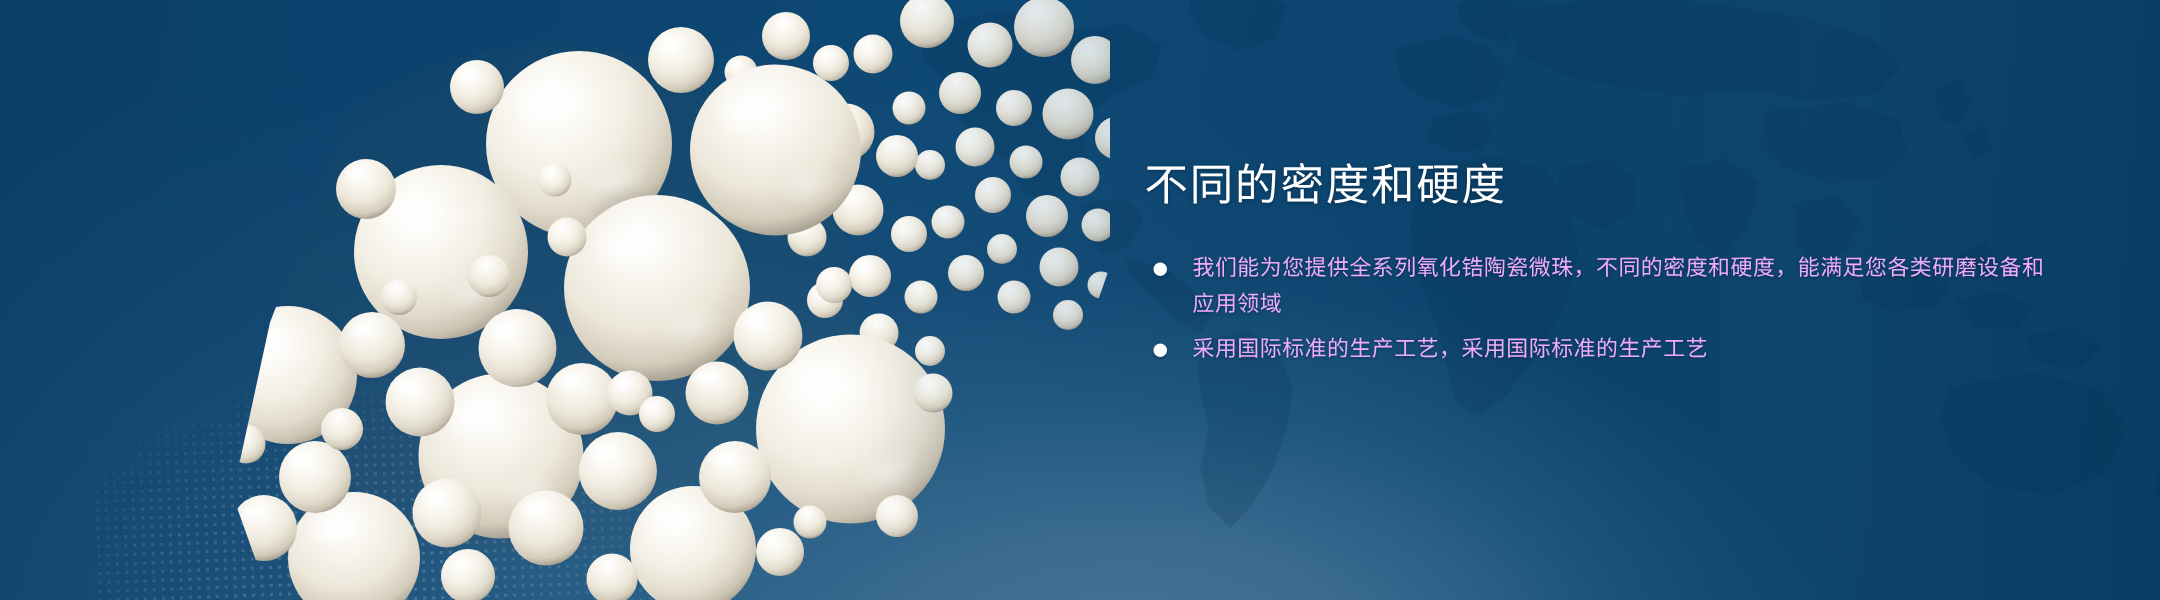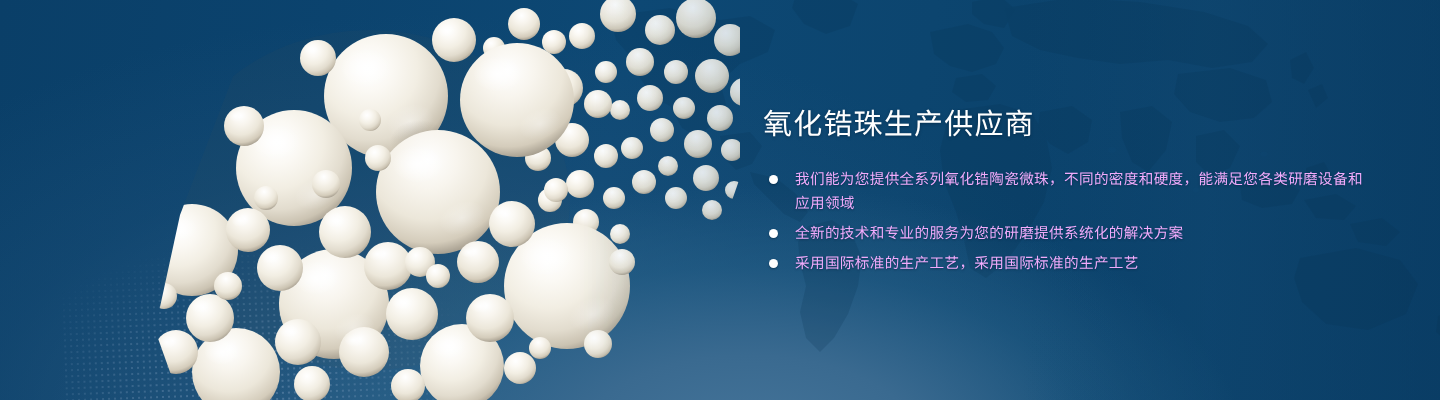--- a/index.html
+++ b/index.html
@@ -356,31 +356,27 @@
           <circle cx="436" cy="190" r="12" fill="url(#bead)"></circle>
           <circle cx="502" cy="262" r="13" fill="url(#beadB)"></circle>
           <circle cx="478" cy="344" r="14" fill="url(#bead)"></circle>
           <circle cx="420" cy="348" r="11" fill="url(#beadB)"></circle>
         </g>
       </g>
     </svg>
   </div>
 
   <div class="copy">
-    <h1 class="headline">氧化锆珠生产供应商</h1>
+    <h1 class="headline">不同的密度和硬度</h1>
 
     <ul class="bullets">
       <li class="bullet">
         <span class="bullet-dot"></span>
         <span class="bullet-text">我们能为您提供全系列氧化锆陶瓷微珠，不同的密度和硬度，能满足您各类研磨设备和应用领域</span>
       </li>
       <li class="bullet">
         <span class="bullet-dot"></span>
-        <span class="bullet-text">全新的技术和专业的服务为您的研磨提供系统化的解决方案</span>
-      </li>
-      <li class="bullet">
-        <span class="bullet-dot"></span>
         <span class="bullet-text">采用国际标准的生产工艺，采用国际标准的生产工艺</span>
       </li>
     </ul>
   </div>
 
 </div>
 
 </body></html>

